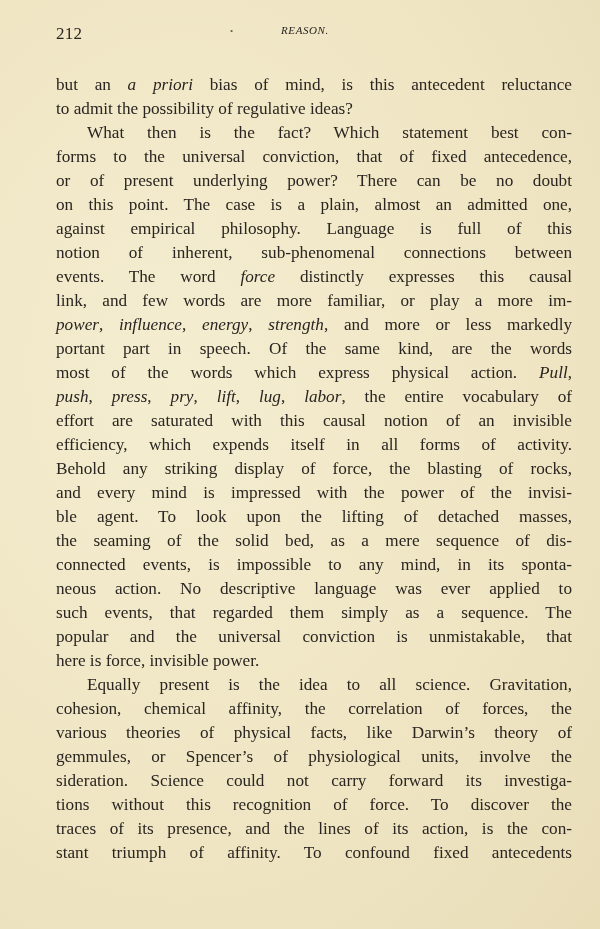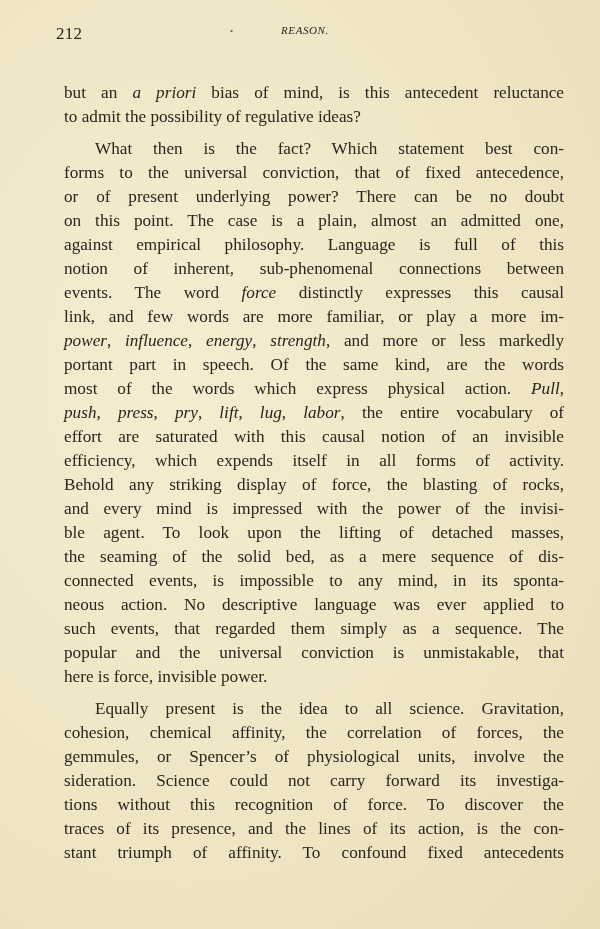--- a/index.html
+++ b/index.html
@@ -25,21 +25,21 @@
   .body { position: absolute; top: 73px; left: 0; width: 516px; }
   .line {
     display: block; height: 24px; line-height: 24px; font-size: 17.2px;
     text-align: justify; text-align-last: justify; white-space: nowrap;
     overflow: visible;
   }
   .line.last { text-align-last: left; }
   .line.indent { padding-left: 31px; }
   .line span.t { display: inline; }
   .ital { font-style: italic; }
-  .para { margin: 8px; }
+  .para { margin: 0; }
 </style>
 </head>
 <body>
 
 <div class="page">
   <div class="header">
     <span class="page-number">212</span>
     <span class="header-dot">•</span>
     <span class="running-head">REASON.</span>
   </div>
@@ -69,20 +69,21 @@
         <div class="line"><span class="t">the seaming of the solid bed, as a mere sequence of dis-</span></div>
         <div class="line"><span class="t">connected events, is impossible to any mind, in its sponta-</span></div>
         <div class="line"><span class="t">neous action. No descriptive language was ever applied to</span></div>
         <div class="line"><span class="t">such events, that regarded them simply as a sequence. The</span></div>
         <div class="line"><span class="t">popular and the universal conviction is unmistakable, that</span></div>
         <div class="line last"><span class="t">here is force, invisible power.</span></div>
       </div>
       <div class="para">
         <div class="line indent"><span class="t">Equally present is the idea to all science. Gravitation,</span></div>
         <div class="line"><span class="t">cohesion, chemical affinity, the correlation of forces, the</span></div>
+        <div class="line"><span class="t">various theories of physical facts, like Darwin’s theory of</span></div>
         <div class="line"><span class="t">gemmules, or Spencer’s of physiological units, involve the</span></div>
         <div class="line"><span class="t">sideration. Science could not carry forward its investiga-</span></div>
         <div class="line"><span class="t">tions without this recognition of force. To discover the</span></div>
         <div class="line"><span class="t">traces of its presence, and the lines of its action, is the con-</span></div>
         <div class="line"><span class="t">stant triumph of affinity. To confound fixed antecedents</span></div>
       </div>
     </div>
 </div>
 
 </body></html>

